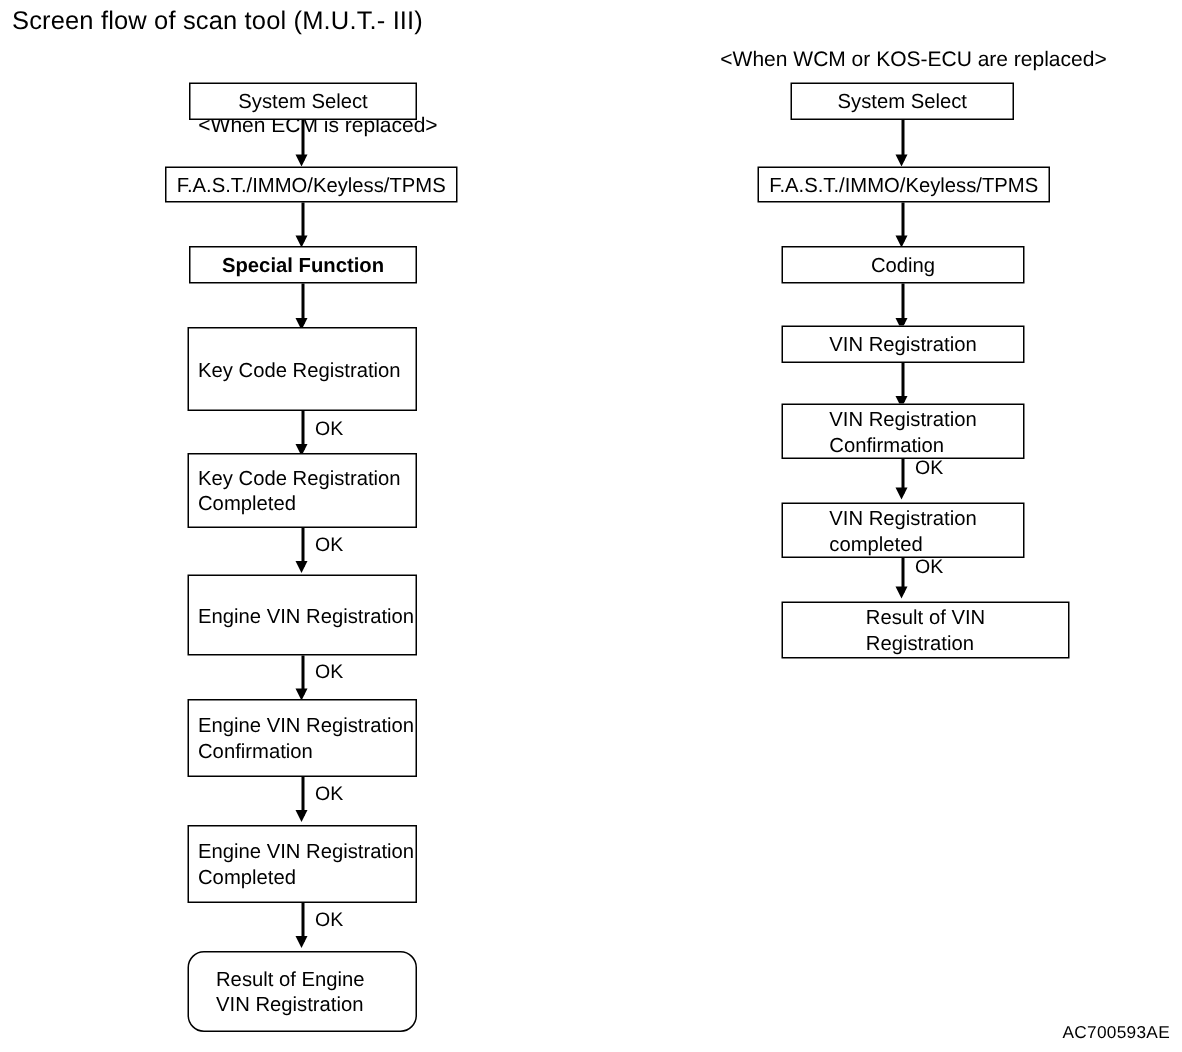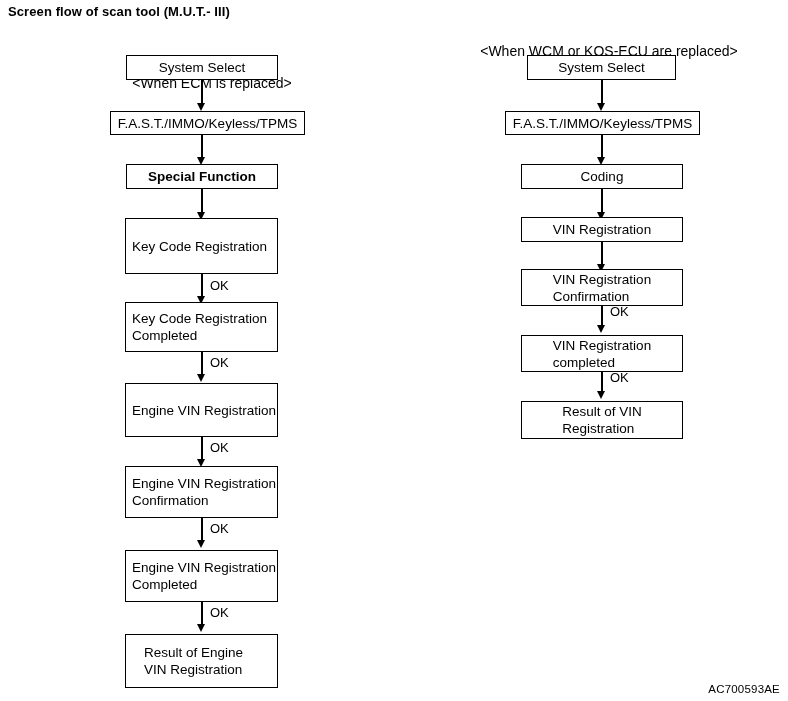--- a/index.html
+++ b/index.html
@@ -13,51 +13,51 @@
     position: relative;
     font-family: "Liberation Sans", sans-serif;
     color: #000000;
     overflow: hidden;
   }
 
   #page-title {
     position: absolute;
     left: 8px;
     top: 4px;
-    font-size: 13px;
-    font-weight: bold;
+    font-size: 17px;
+    font-weight: normal;
     letter-spacing: 0.1px;
     white-space: nowrap;
   }
 
   .column-header {
     position: absolute;
     font-size: 14px;
     white-space: nowrap;
     text-align: center;
   }
   #header-left  { left: 112px; top: 31px; width: 200px; margin-top: 44px; }
-  #header-right { left: 462px; top: 31px; width: 294px; margin-top: 12px; }
+  #header-right { left: 462px; top: 31px; width: 294px; }
 
   
   .node {
     position: absolute;
     box-sizing: border-box;
     border: 1.6px solid #000000;
     background: #ffffff;
     font-size: 13.5px;
     line-height: 17px;
     display: flex;
     flex-direction: column;
     justify-content: center;
     white-space: pre-line;
   }
   .node.center { align-items: center; text-align: left; padding: 0 4px; }
   .node.left   { align-items: flex-start; text-align: left; padding-left: 6px; }
-  .node.indent { align-items: flex-start; text-align: left; padding-left: 18px; }
+  .node.indent { align-items: flex-start; text-align: left; padding-left: 18px; border-radius: 11px; }
 
   
   .conn {
     position: absolute;
     width: 1.6px;
     background: #000000;
   }
   .arrow {
     position: absolute;
     width: 0;
@@ -155,16 +155,16 @@
 <div class="conn" style="left:601px; top:306px; height:23px;"></div>
 <div class="arrow" style="left:597px; top:325px;"></div>
 <div class="ok-label" style="left:610px; top:305px;">OK</div>
 
 <div class="node center" style="left:521px; top:335px; width:162px; height:37px;">VIN Registration
 completed</div>
 <div class="conn" style="left:601px; top:372px; height:23px;"></div>
 <div class="arrow" style="left:597px; top:391px;"></div>
 <div class="ok-label" style="left:610px; top:371px;">OK</div>
 
-<div class="node center" style="left:521px; top:401px; width:162px; height:38px;">Result of VIN
+<div class="node center" style="left:521px; top:401px; width:192px; height:38px;">Result of VIN
 Registration</div>
 
 <div id="footer-code">AC700593AE</div>
 
 </body></html>

